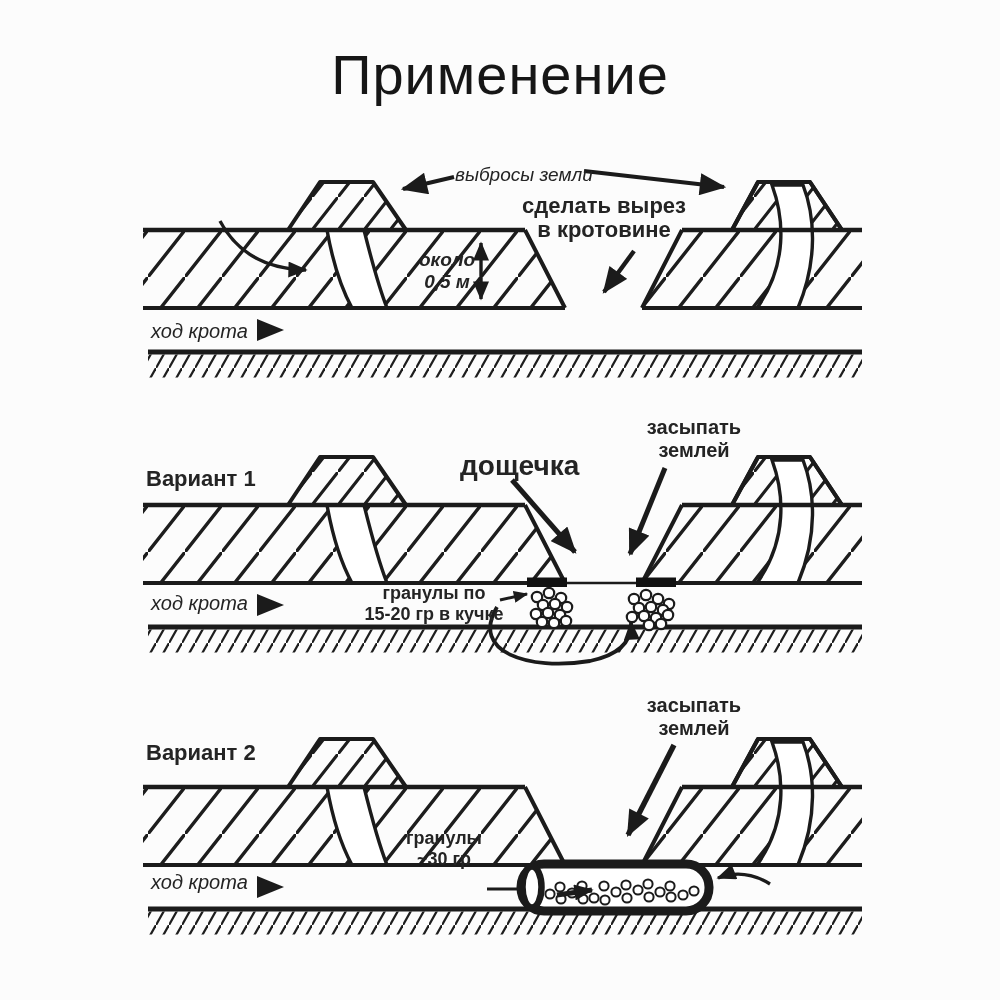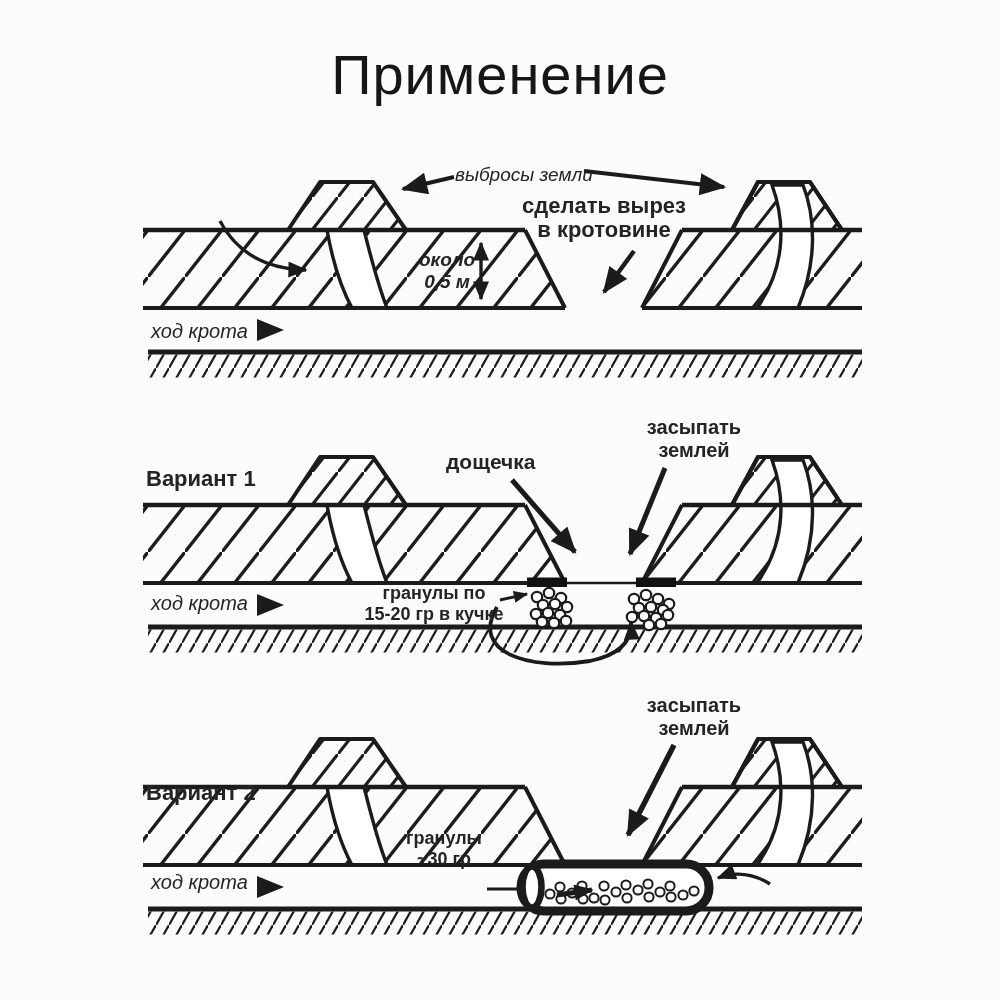--- a/index.html
+++ b/index.html
@@ -174,27 +174,27 @@
 <div id="title">Применение</div>
 
 <div class="lbl it" style="left:455px;top:164px;font-size:19px;">выбросы земли</div>
 <div class="lbl b ctr" style="left:604px;top:194px;font-size:22px;line-height:1.08;">сделать вырез
 в кротовине</div>
 <div class="lbl b it ctr" style="left:447px;top:249px;font-size:19px;">около
 0,5 м</div>
 <div class="lbl it" style="left:151px;top:320px;font-size:20px;">ход крота</div>
 
 <div class="lbl b" style="left:146px;top:466px;font-size:22px;">Вариант 1</div>
-<div class="lbl b" style="left:446px;top:450px;font-size:21px;">дощечка</div>
+<div class="lbl b" style="left:460px;top:450px;font-size:28px;">дощечка</div>
 <div class="lbl b ctr" style="left:694px;top:416px;font-size:20px;">засыпать
 землей</div>
 <div class="lbl b ctr" style="left:434px;top:583px;font-size:18px;">гранулы по
 15-20 гр в кучке</div>
 <div class="lbl it" style="left:151px;top:592px;font-size:20px;">ход крота</div>
 
-<div class="lbl b" style="left:146px;top:780px;font-size:22px;">Вариант 2</div>
+<div class="lbl b" style="left:146px;top:740px;font-size:22px;">Вариант 2</div>
 <div class="lbl b ctr" style="left:694px;top:694px;font-size:20px;">засыпать
 землей</div>
 <div class="lbl b ctr" style="left:444px;top:828px;font-size:18px;">гранулы
 ~30 гр</div>
 <div class="lbl it" style="left:151px;top:871px;font-size:20px;">ход крота</div>
 
 </div>
 
 </body></html>

